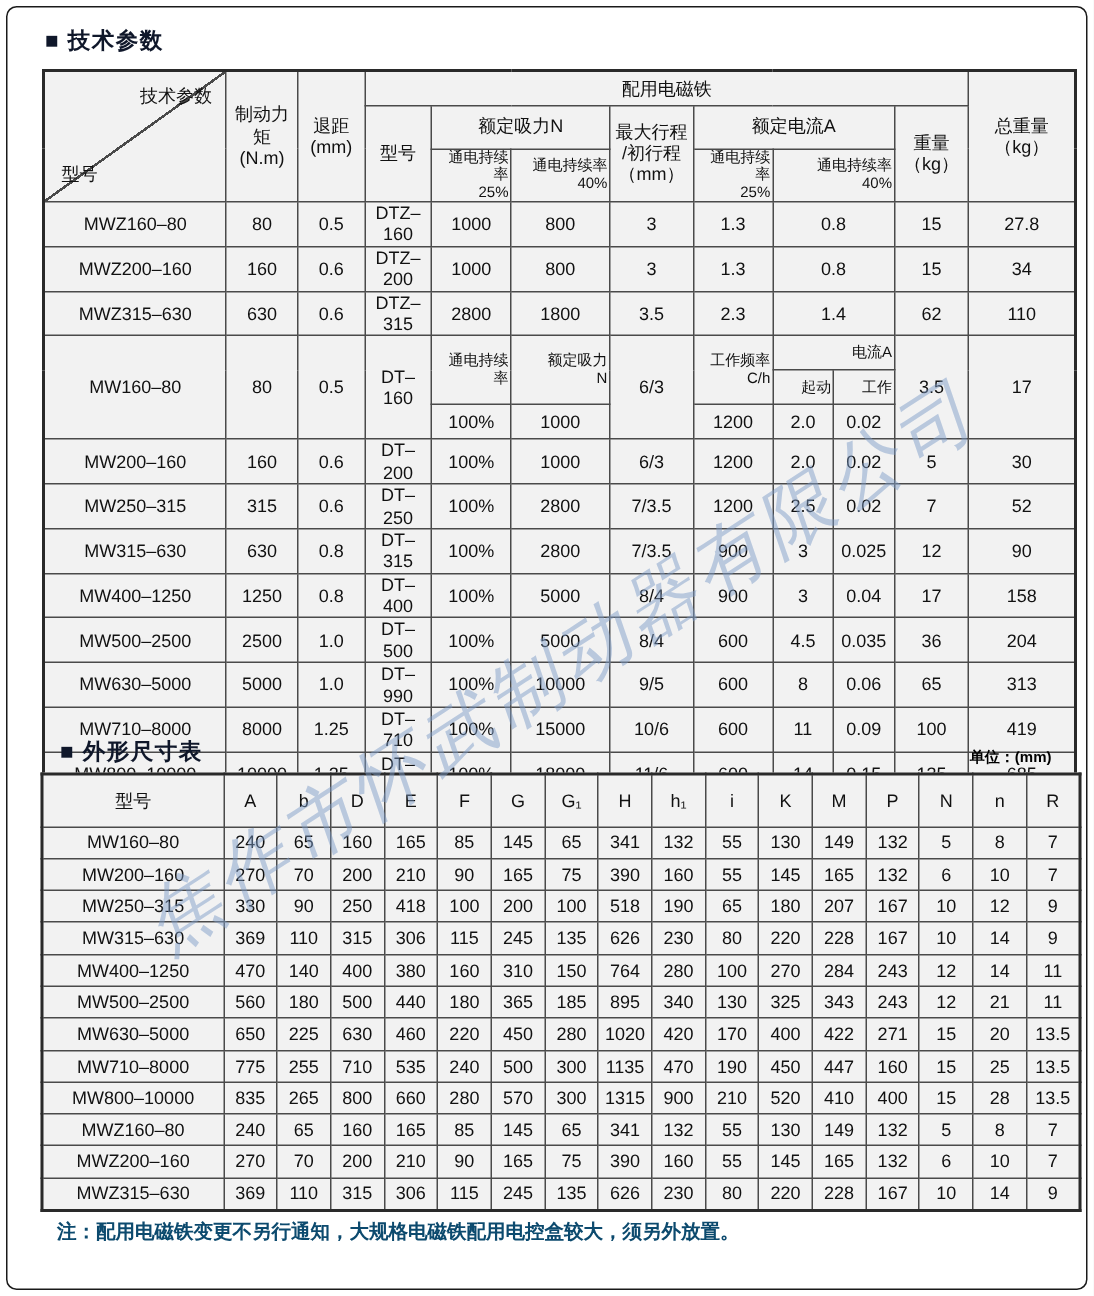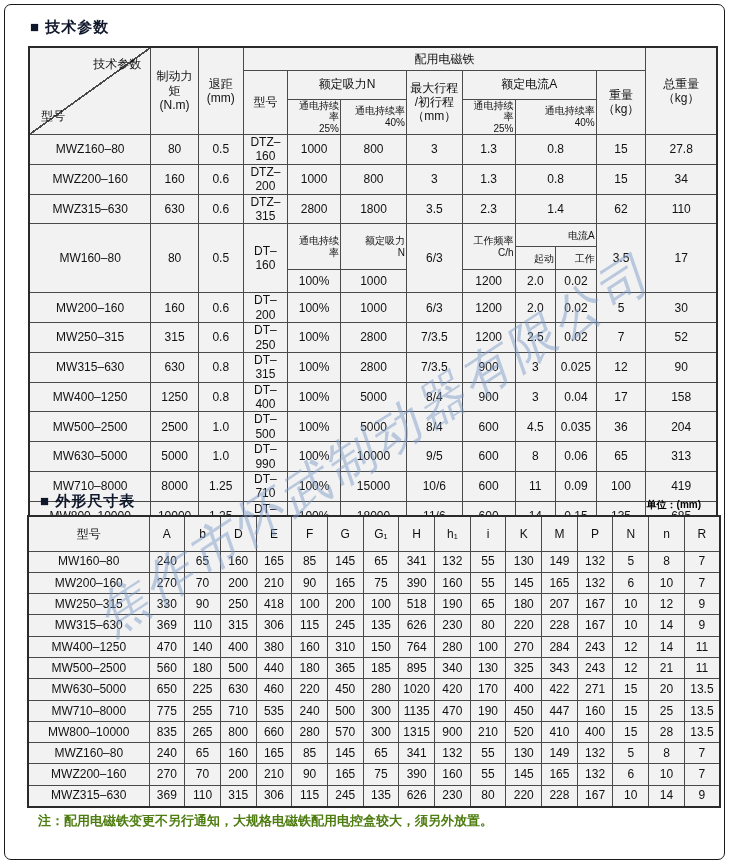--- a/index.html
+++ b/index.html
@@ -57,21 +57,21 @@
   .diag-top  { position: absolute; top: 9px;  right: 9px; font-size: 12px; }
   .diag-bot  { position: absolute; bottom: 11px; left: 11px; font-size: 12px; }
   .dim-table {
     position: absolute; left: 27px; top: 515px;
     width: 692px; border: 2px solid #2a2a2a;
   }
   .dim-table thead tr { height: 35px; }
   .dim-table tbody tr { height: 21.3px; }
   .note {
     position: absolute; left: 38px; top: 812px;
-    font-size: 13px; font-weight: bold; color: #4d7c0f;
+    font-size: 13px; font-weight: bold; color: #0c4a6e;
   }
   .watermark {
     position: absolute; left: 102px; top: 588px;
     transform: rotate(-33deg); transform-origin: 0 50%;
     font-size: 50px; font-style: italic;
     color: #7d9cc8; opacity: 0.48;
     letter-spacing: 4px; white-space: nowrap;
     pointer-events: none; z-index: 5;
   }
 </style>

